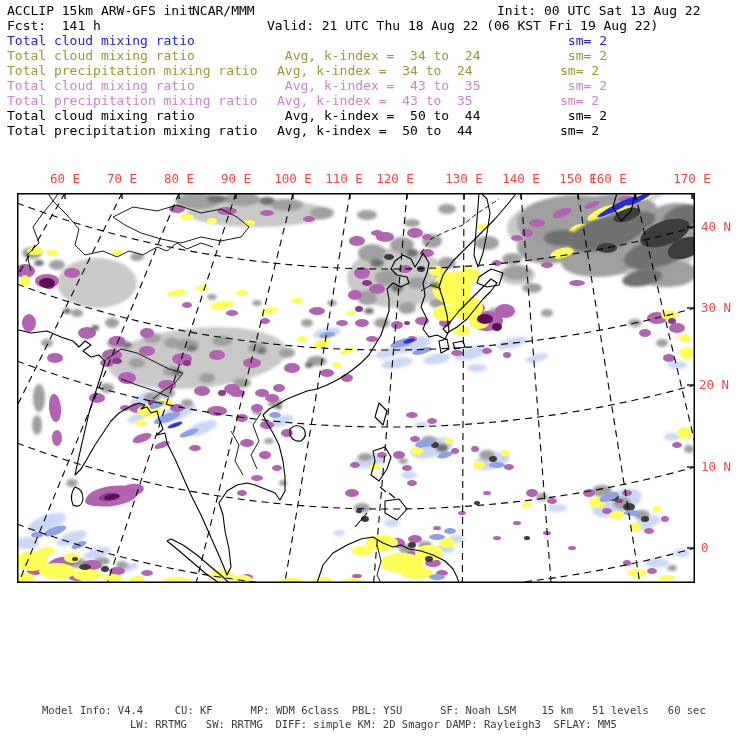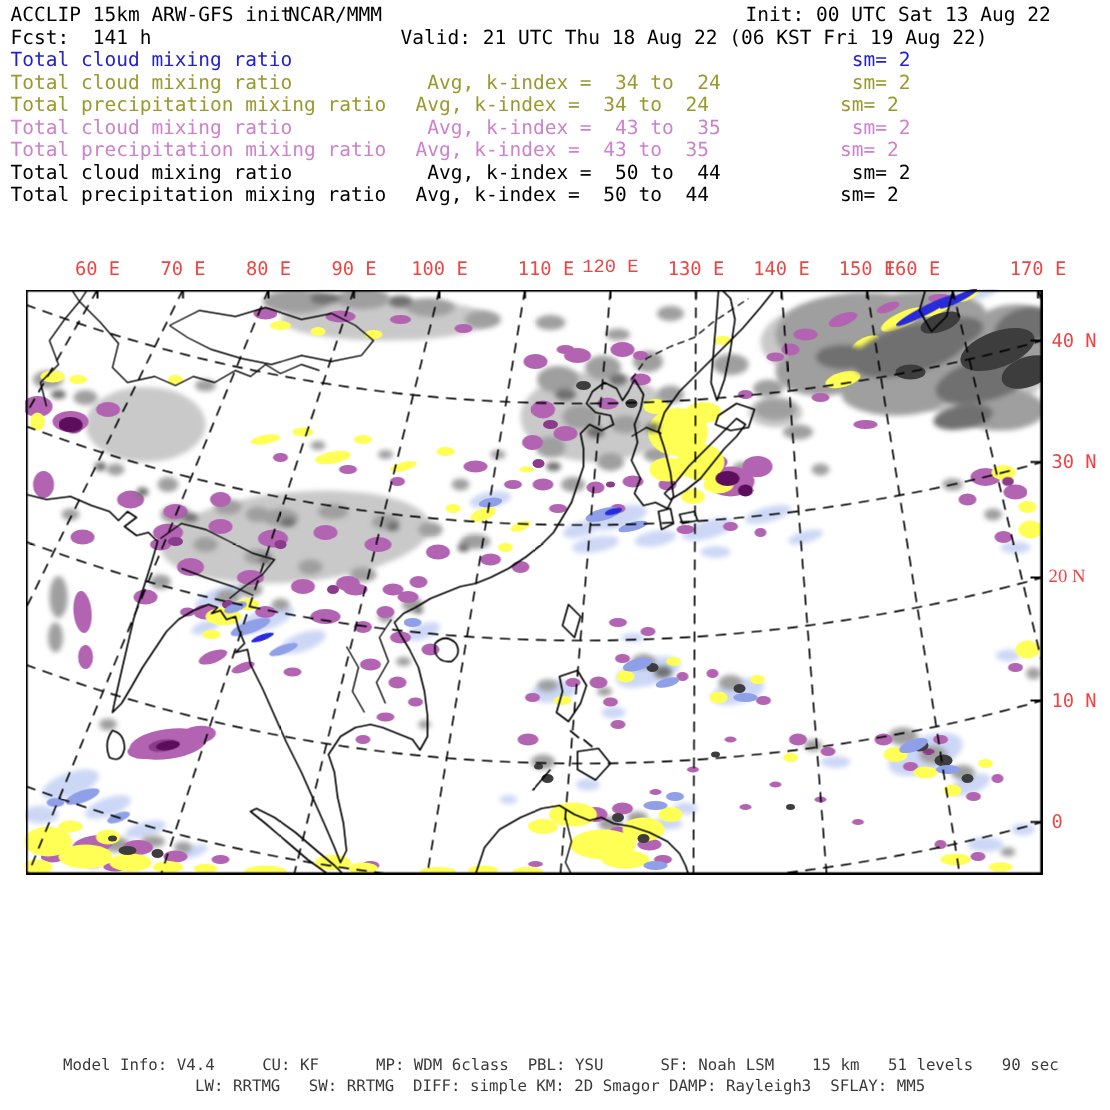--- a/index.html
+++ b/index.html
@@ -65,32 +65,32 @@
         </div>
       </div>
   </div>
 
   <div id="lon-axis">
       <span class="axlab lon" style="left: 65px; top: 171px;">60 E</span>
       <span class="axlab lon" style="left: 122px; top: 171px;">70 E</span>
       <span class="axlab lon" style="left: 179px; top: 171px;">80 E</span>
       <span class="axlab lon" style="left: 236px; top: 171px;">90 E</span>
       <span class="axlab lon" style="left: 293px; top: 171px;">100 E</span>
-      <span class="axlab lon" style="left: 364px; top: 171px; text-align: right;">110 E</span>
-      <span class="axlab lon" style="left: 407px; top: 171px; font-family: Liberation Mono, monospace;">120 E</span>
+      <span class="axlab lon" style="left: 344px; top: 171px; text-align: right;">110 E</span>
+      <span class="axlab lon" style="left: 395px; top: 171px;">120 E</span>
       <span class="axlab lon" style="left: 464px; top: 171px;">130 E</span>
       <span class="axlab lon" style="left: 521px; top: 171px;">140 E</span>
       <span class="axlab lon" style="left: 578px; top: 171px;">150 E</span>
       <span class="axlab lon" style="left: 608px; top: 171px;">160 E</span>
       <span class="axlab lon" style="left: 692px; top: 171px;">170 E</span>
     </div>
   <div id="lat-axis">
       <span class="axlab" style="left: 701px; top: 219px;">40 N</span>
       <span class="axlab" style="left: 701px; top: 300px;">30 N</span>
-      <span class="axlab" style="left: 699px; top: 377px; font-family: Liberation Serif, serif;">20 N</span>
+      <span class="axlab" style="left: 699px; top: 377px;">20 N</span>
       <span class="axlab" style="left: 701px; top: 459px;">10 N</span>
       <span class="axlab" style="left: 701px; top: 540px;">0</span>
     </div>
 
   <div id="map-wrap">
     <svg id="map-svg" width="678" height="390" viewBox="0 0 678 390">
       <defs>
         <filter id="fs" x="-60%" y="-60%" width="220%" height="220%">
             <feGaussianBlur stdDeviation="1.6"></feGaussianBlur>
           </filter>
@@ -602,16 +602,16 @@
           <line x1="670" y1="115" x2="678" y2="115"></line>
           <line x1="670" y1="192" x2="678" y2="192"></line>
           <line x1="670" y1="274" x2="678" y2="274"></line>
           <line x1="670" y1="355" x2="678" y2="355"></line>
         </g>
       <rect x="0.75" y="0.75" width="676.5" height="388.5" fill="none" stroke="#000" stroke-width="1.5"></rect>
     </svg>
   </div>
 
   <div>
-    <span class="f1">Model Info: V4.4     CU: KF      MP: WDM 6class  PBL: YSU      SF: Noah LSM    15 km   51 levels   90 sec</span>
+    <span class="f1">Model Info: V4.4     CU: KF      MP: WDM 6class  PBL: YSU      SF: Noah LSM    15 km   51 levels   60 sec</span>
     <span class="f2">LW: RRTMG   SW: RRTMG  DIFF: simple KM: 2D Smagor DAMP: Rayleigh3  SFLAY: MM5</span>
   </div>
 </div>
 
 </body></html>

